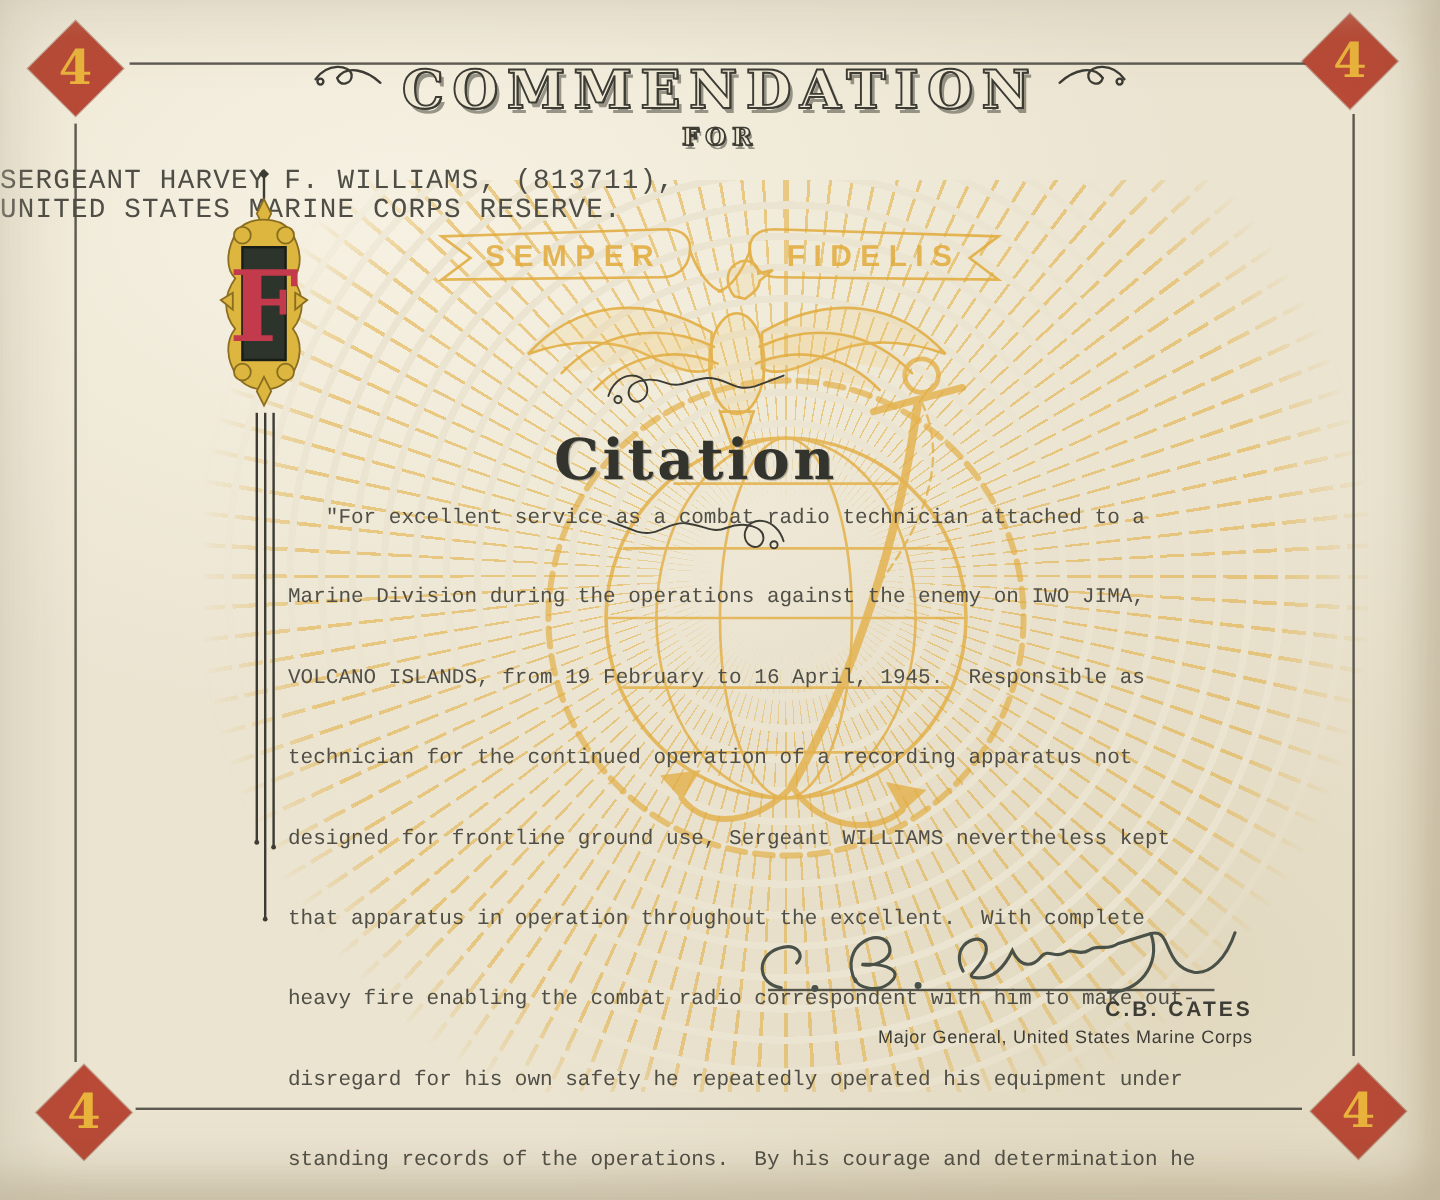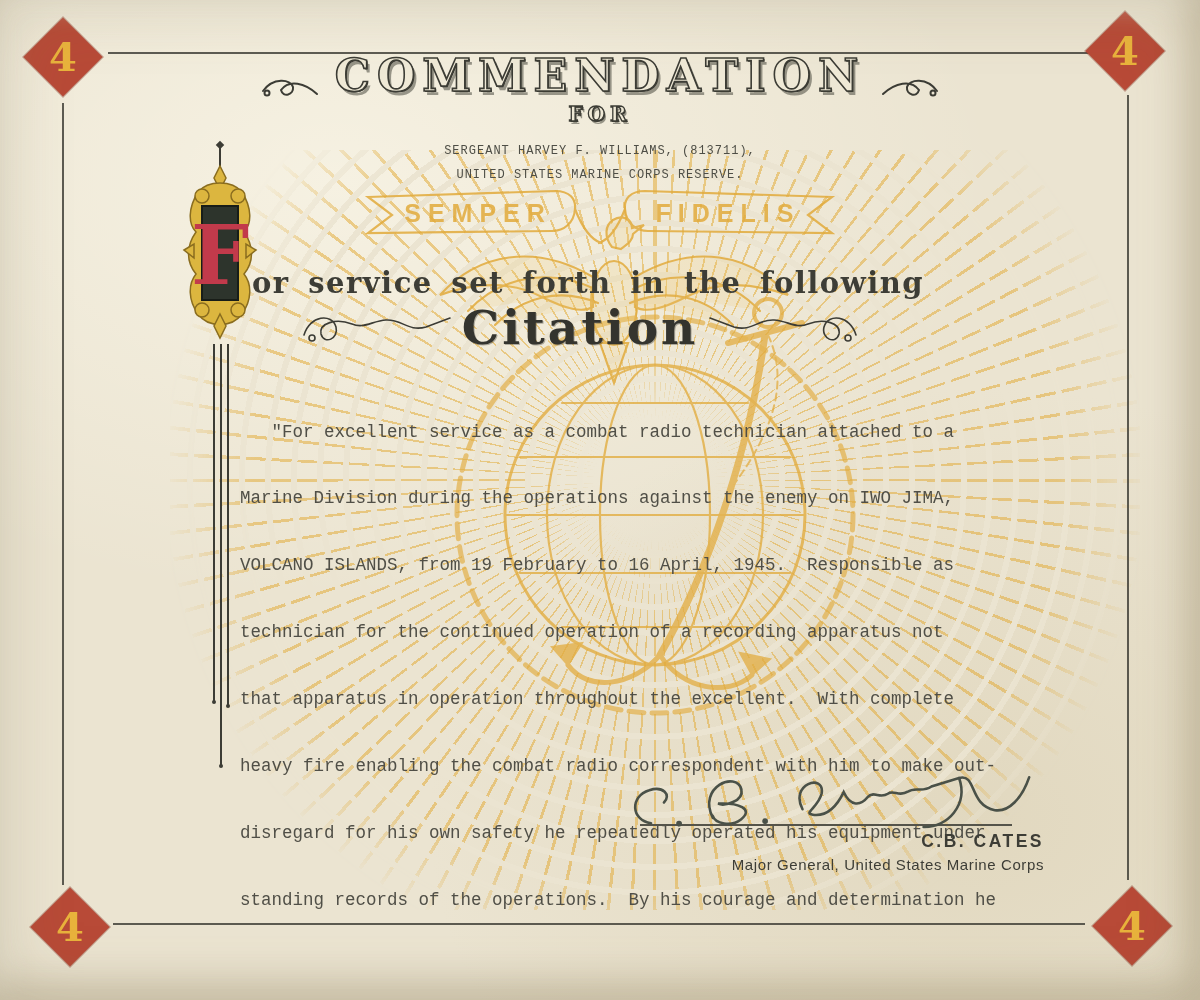--- a/index.html
+++ b/index.html
@@ -39,55 +39,55 @@
 
   .badge{ position:absolute; width:56px; height:56px; background:#b84a37; transform:rotate(45deg);
           z-index:4; display:flex; align-items:center; justify-content:center;
           box-shadow:0 0 0 1px rgba(130,50,35,.4);}
   .badge span{ transform:rotate(-45deg); font-family:"DejaVu Serif",serif; font-weight:700;
                font-size:40px; line-height:1; color:#e9b33c; }
   .b-tl{ left:35px;  top:29px;  } .b-tr{ left:1097px; top:23px; }
   .b-bl{ left:42px;  top:899px; } .b-br{ left:1104px; top:898px; }
 
   
-  .titlerow{ position:absolute; left:0; right:0; top:50px; display:flex; align-items:flex-end;
+  .titlerow{ position:absolute; left:0; right:0; top:50px; display:flex; align-items:flex-start;
              justify-content:center; gap:16px; z-index:5; }
   .title{
     font-family:"DejaVu Serif",serif; font-weight:700; font-size:44px; letter-spacing:7px;
     color:#efe9d6; -webkit-text-stroke:1.6px #3c3c35;
     text-shadow:3px 4px 0 rgba(60,59,50,.5), 1px 1px 0 #3c3c35;
     white-space:nowrap;
   }
   .for{ position:absolute; left:0; right:0; top:102px; text-align:center; z-index:5;
     font-family:"DejaVu Serif",serif; font-weight:700; font-size:20px; letter-spacing:5px;
     color:#efe9d6; -webkit-text-stroke:1.3px #3c3c35;
     text-shadow:2px 3px 0 rgba(60,59,50,.5), 1px 1px 0 #3c3c35; }
-  .recipient{ position:absolute; left:0; right:0; top:139px; text-align:center; z-index:5;
-    font-family:"Liberation Mono","DejaVu Sans Mono",monospace; font-size:12px; line-height:24px;
+  .recipient{ position:absolute; left:0; right:0; top:139px; text-align:left; z-index:5;
+    font-family:"Liberation Mono","DejaVu Sans Mono",monospace; font-size:23px; line-height:24px;
     color:#4e4e46; letter-spacing:1px; }
   .flourish{ color:#3c3c35; }
 
   
   .needle{ position:absolute; left:219px; top:146px; width:2px; height:20px; background:#3c3c35; z-index:5;}
   .needle::before{ content:""; position:absolute; left:-2px; top:-4px; width:6px; height:6px;
                    background:#3c3c35; transform:rotate(45deg);}
   .dropcap-svg{ position:absolute; left:180px; top:162px; z-index:6; }
   .tail{ position:absolute; background:#3c3c35; width:1.5px; z-index:5; }
   .tail::after{ content:""; position:absolute; bottom:-2px; left:-1.2px; width:4px; height:4px;
                 border-radius:50%; background:#3c3c35; }
   .t1{ left:213px; top:344px; height:358px; }
   .t2{ left:220px; top:344px; height:422px; }
   .t3{ left:227px; top:344px; height:362px; }
 
   
   .service-line{ position:absolute; left:252px; top:266px; z-index:5;
     font-family:"DejaVu Serif",serif; font-weight:700; font-size:29px; letter-spacing:1.5px;
     word-spacing:7px; color:#3d3d36; white-space:nowrap; }
   .citation-row{ position:absolute; left:0; right:40px; top:300px; display:flex; align-items:center;
-    justify-content:center; gap:10px; z-index:5; }
+    justify-content:center; gap:10px; z-index:5;flex-direction:column; }
   .citation-head{ font-family:"DejaVu Serif",serif; font-weight:700; font-size:47px;
     letter-spacing:3px; color:#34342e; text-shadow:1px 1px 0 rgba(52,52,46,.35); }
   .citation-body{ position:absolute; left:240px; top:376px; z-index:5;
     font-family:"Liberation Mono","DejaVu Sans Mono",monospace; font-size:17.5px; line-height:22.3px;
     color:#504f47; white-space:pre; }
 
   
   .sig-block{ position:absolute; left:608px; top:760px; width:436px; text-align:right; z-index:5; }
   .sig-script{ display:block; margin:0 auto -14px auto; transform:rotate(-3deg); }
   .sig-rule{ width:372px; height:1.5px; background:#55544a; margin:0 auto; }
@@ -198,38 +198,38 @@
         <path d="M76,88 L66,82 L66,96 Z"></path>
       <path d="M40,152 L46,164 L40,176 L34,164 Z"></path>
     </g>
     <rect x="22" y="44" width="36" height="94" fill="#2d342c" stroke="#181d18" stroke-width="2"></rect>
     <text x="40" y="122" text-anchor="middle" fill="#c23a4b" style="font-family:'DejaVu Serif',serif;font-weight:700;font-size:82px;">F</text>
   </svg>
   <div class="tail t1"></div>
   <div class="tail t2"></div>
   <div class="tail t3"></div>
 
-  <div class="service-line">or service set forth in the following</div>
   <div class="citation-row">
     <svg width="150" height="46" viewBox="0 0 150 46" fill="none" stroke="#3c3c35" stroke-width="1.6" stroke-linecap="round">
       <path d="M2,30 C8,10 30,8 34,22 C37,34 22,40 19,29 C17,18 34,13 50,19 C62,24 70,16 84,15 C100,14 106,27 124,22 L148,13"></path>
       <circle cx="10" cy="33" r="3"></circle>
     </svg>
     <div class="citation-head">Citation</div>
     <svg width="150" height="46" viewBox="0 0 150 46" style="transform:scaleX(-1)" fill="none" stroke="#3c3c35" stroke-width="1.6" stroke-linecap="round">
       <path d="M2,30 C8,10 30,8 34,22 C37,34 22,40 19,29 C17,18 34,13 50,19 C62,24 70,16 84,15 C100,14 106,27 124,22 L148,13"></path>
       <circle cx="10" cy="33" r="3"></circle>
     </svg>
   </div>
 
   <div class="citation-body">
     <div>   "For excellent service as a combat radio technician attached to a</div>
     <div>Marine Division during the operations against the enemy on IWO JIMA,</div>
     <div>VOLCANO ISLANDS, from 19 February to 16 April, 1945.  Responsible as</div>
     <div>technician for the continued operation of a recording apparatus not</div>
+    <div>designed for frontline ground use, Sergeant WILLIAMS nevertheless kept</div>
     <div>that apparatus in operation throughout the excellent.  With complete</div>
     <div>heavy fire enabling the combat radio correspondent with him to make out-</div>
     <div>disregard for his own safety he repeatedly operated his equipment under</div>
     <div>standing records of the operations.  By his courage and determination he</div>
     
     
     
     
   </div>
 

